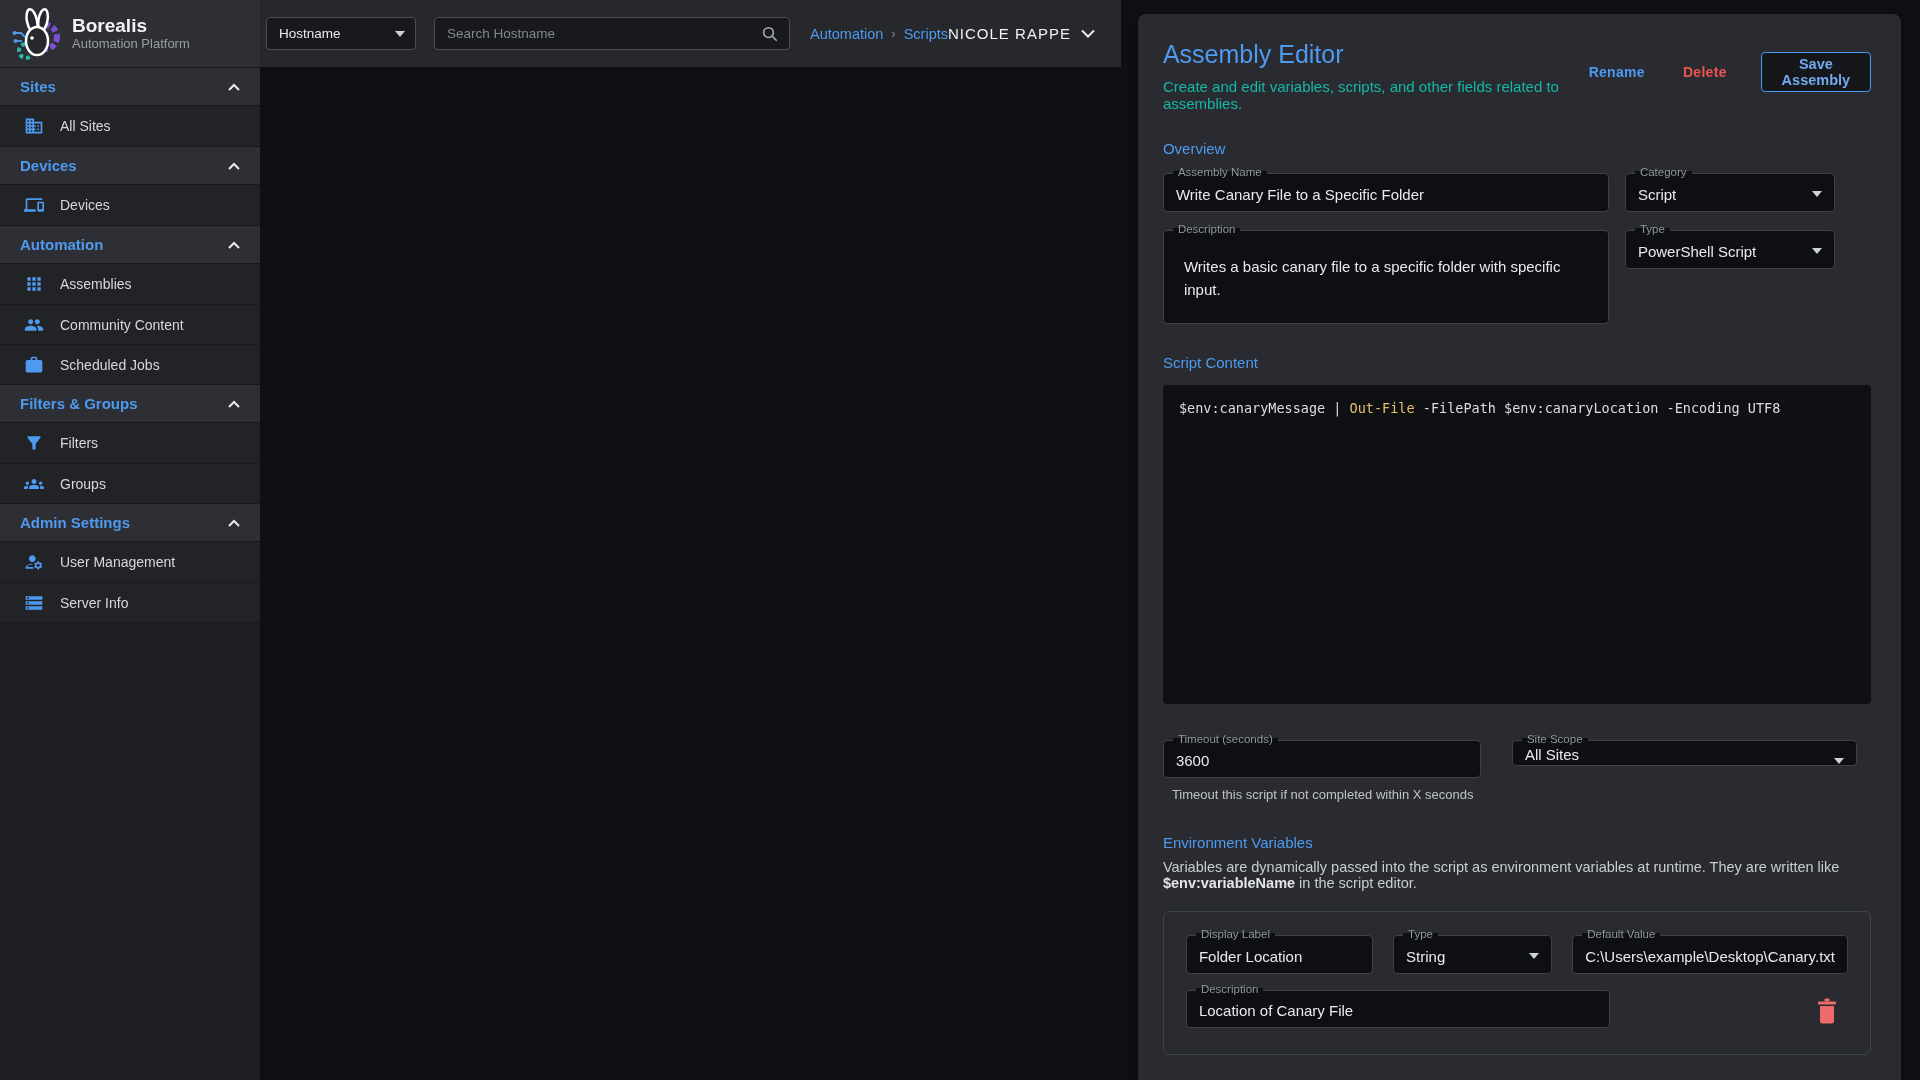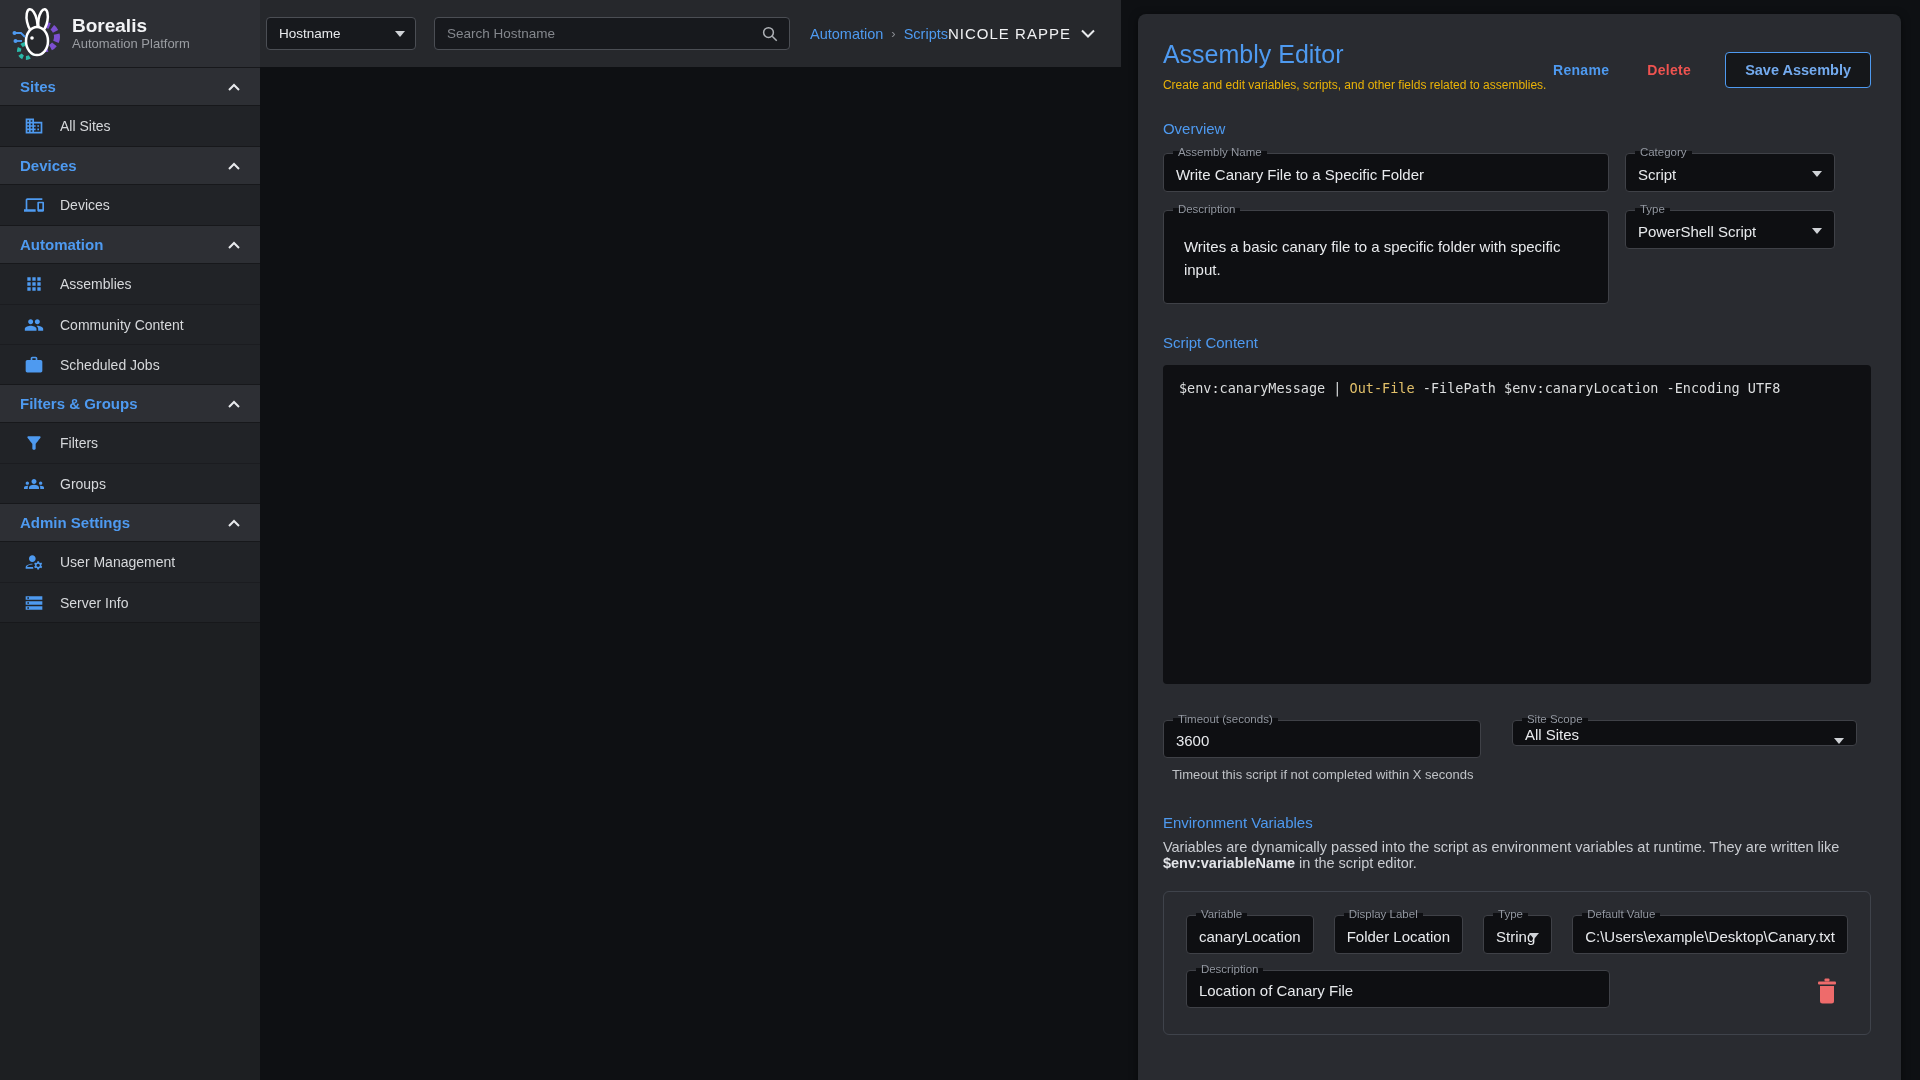--- a/index.html
+++ b/index.html
@@ -41,27 +41,27 @@
   .breadcrumb .sep { color:#8a8d93; font-size:13px; }
   .user-menu { margin-left:auto; display:flex; align-items:center; gap:10px; color:#f0f1f3;
                font-size:15px; letter-spacing:1px; cursor:pointer; }
 
   
   .content { flex:1; background:#0e1013; padding:14px 19px 0 17px; overflow:hidden; }
   .card { background:#292b30; border-radius:8px; padding:26px 30px 60px 25px; min-height:1200px;
           box-shadow:0 2px 8px rgba(0,0,0,.5); }
   .card-header { display:flex; align-items:flex-start; }
   .page-title { color:#4e9af0; font-size:25px; font-weight:500; }
-  .page-subtitle { color:#eab308; font-size:12px; margin-top:9px; }
+  .page-subtitle { color:#14b8a6; font-size:15px; margin-top:9px; }
   .header-actions { margin-left:auto; display:flex; align-items:center; margin-top:12px; }
   .link-btn { font-size:14px; font-weight:bold; cursor:pointer; letter-spacing:.3px; }
   .rename { color:#4e9af0; margin-right:38px; }
   .delete { color:#ef5350; margin-right:34px; }
   .save-btn { background:#15171a; border:1px solid #4e9af0; border-radius:4px; color:#73aaee;
-              font-size:14.5px; font-weight:600; padding:9px 19px; cursor:pointer;
+              font-size:14.5px; font-weight:600; padding:3px 19px; cursor:pointer;
               font-family:"Liberation Sans", sans-serif; }
 
   .section-label { color:#4e9af0; font-size:15px; }
 
   
   .field { position:relative; background:#0e0f12; border:1px solid #3f4147; border-radius:4px;
            height:39px; display:flex; align-items:center; padding:3px 12px 0 12px; }
   .flabel { position:absolute; top:-8px; left:9px; padding:0 5px; font-size:11.5px; color:#9297a0;
             background:linear-gradient(to bottom, #292b30 45%, #0e0f12 45%); white-space:nowrap; }
   .fvalue { color:#e8eaed; font-size:15px; white-space:nowrap; overflow:hidden; }
@@ -308,24 +308,20 @@
           </div>
         </div>
 
         <div class="section-label env-label">Environment Variables</div>
         <div class="env-desc">
           <span>Variables are dynamically passed into the script as environment variables at runtime. They are written like </span><b>$env:variableName</b><span> in the script editor.</span>
         </div>
 
         <div class="var-panel">
           <div class="row var-row1">
-            <div class="field w-var">
-              <span class="flabel">Variable</span>
-              <span class="fvalue">canaryLocation</span>
-            </div>
             <div class="field w-dlabel">
               <span class="flabel">Display Label</span>
               <span class="fvalue">Folder Location</span>
             </div>
             <div class="field select w-vtype">
               <span class="flabel">Type</span>
               <span class="fvalue">String</span>
               <span class="caret-down"></span>
             </div>
             <div class="field w-default">

